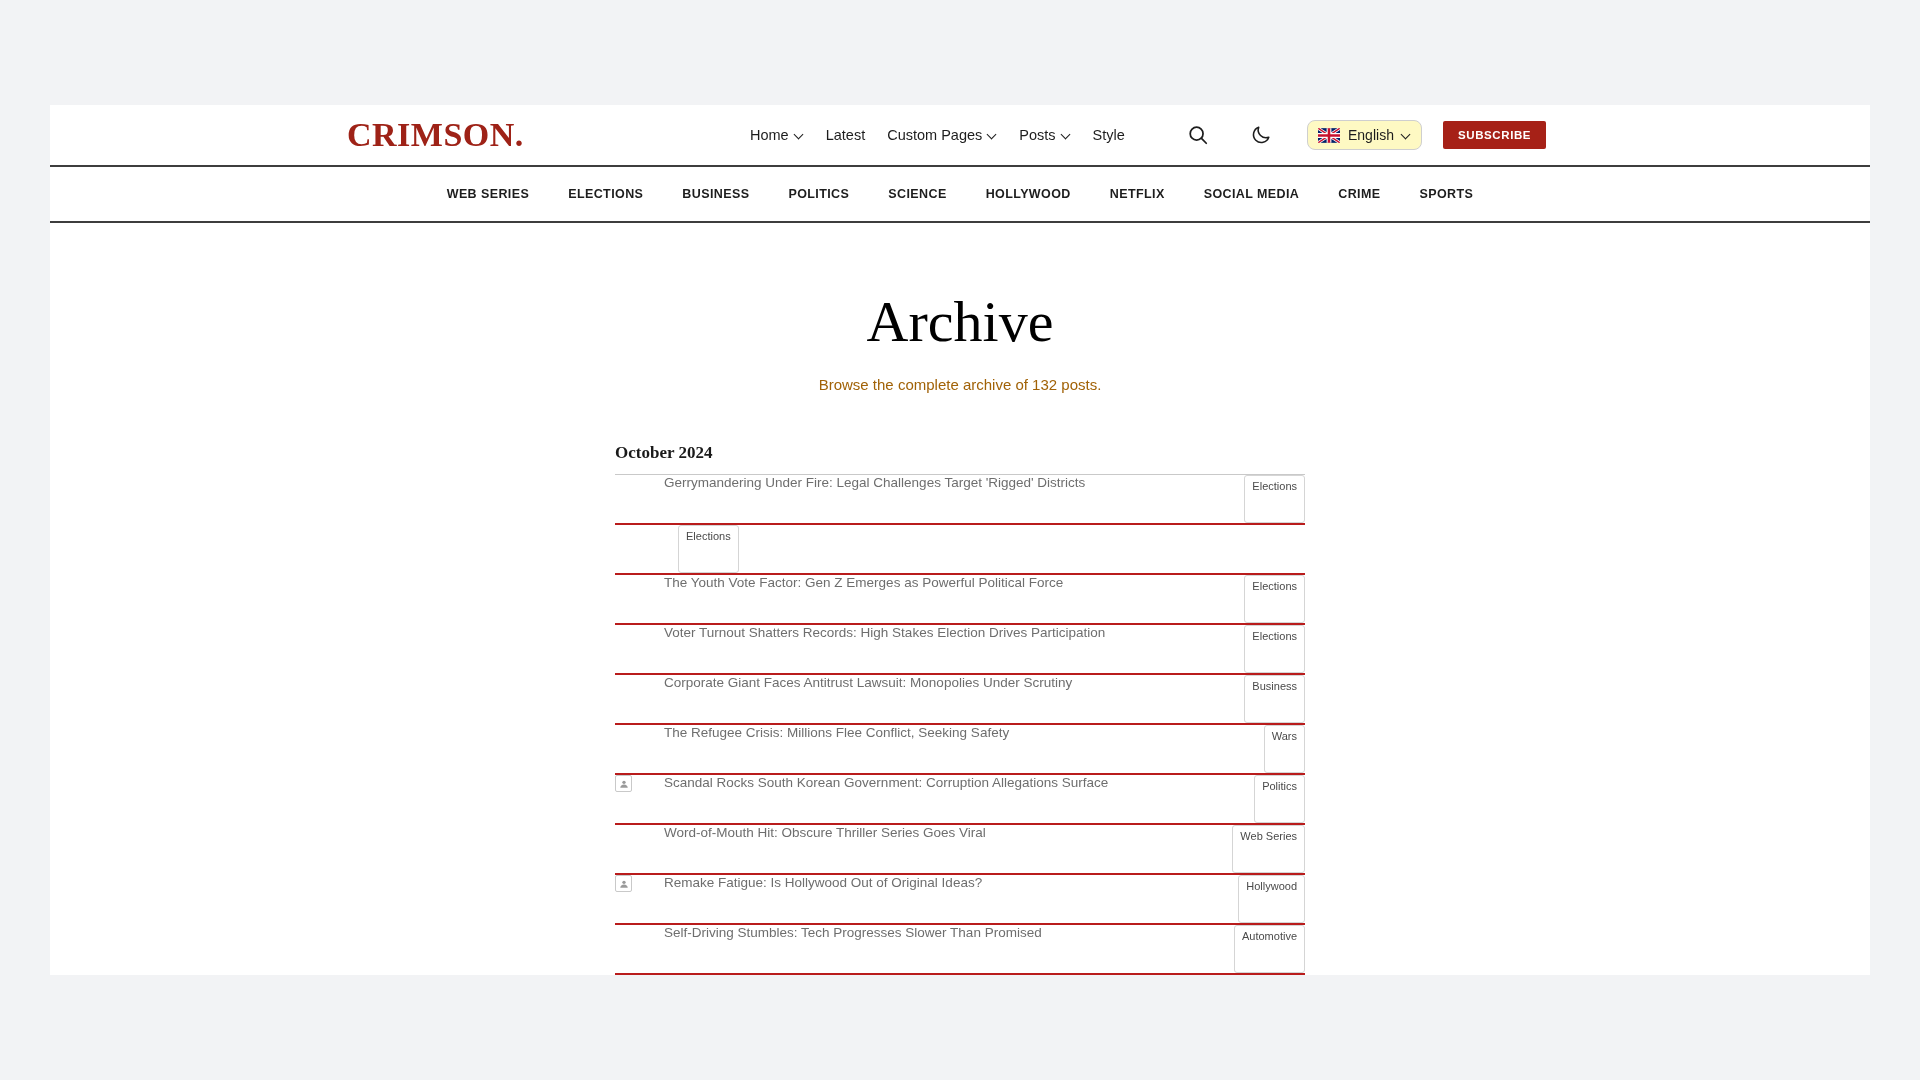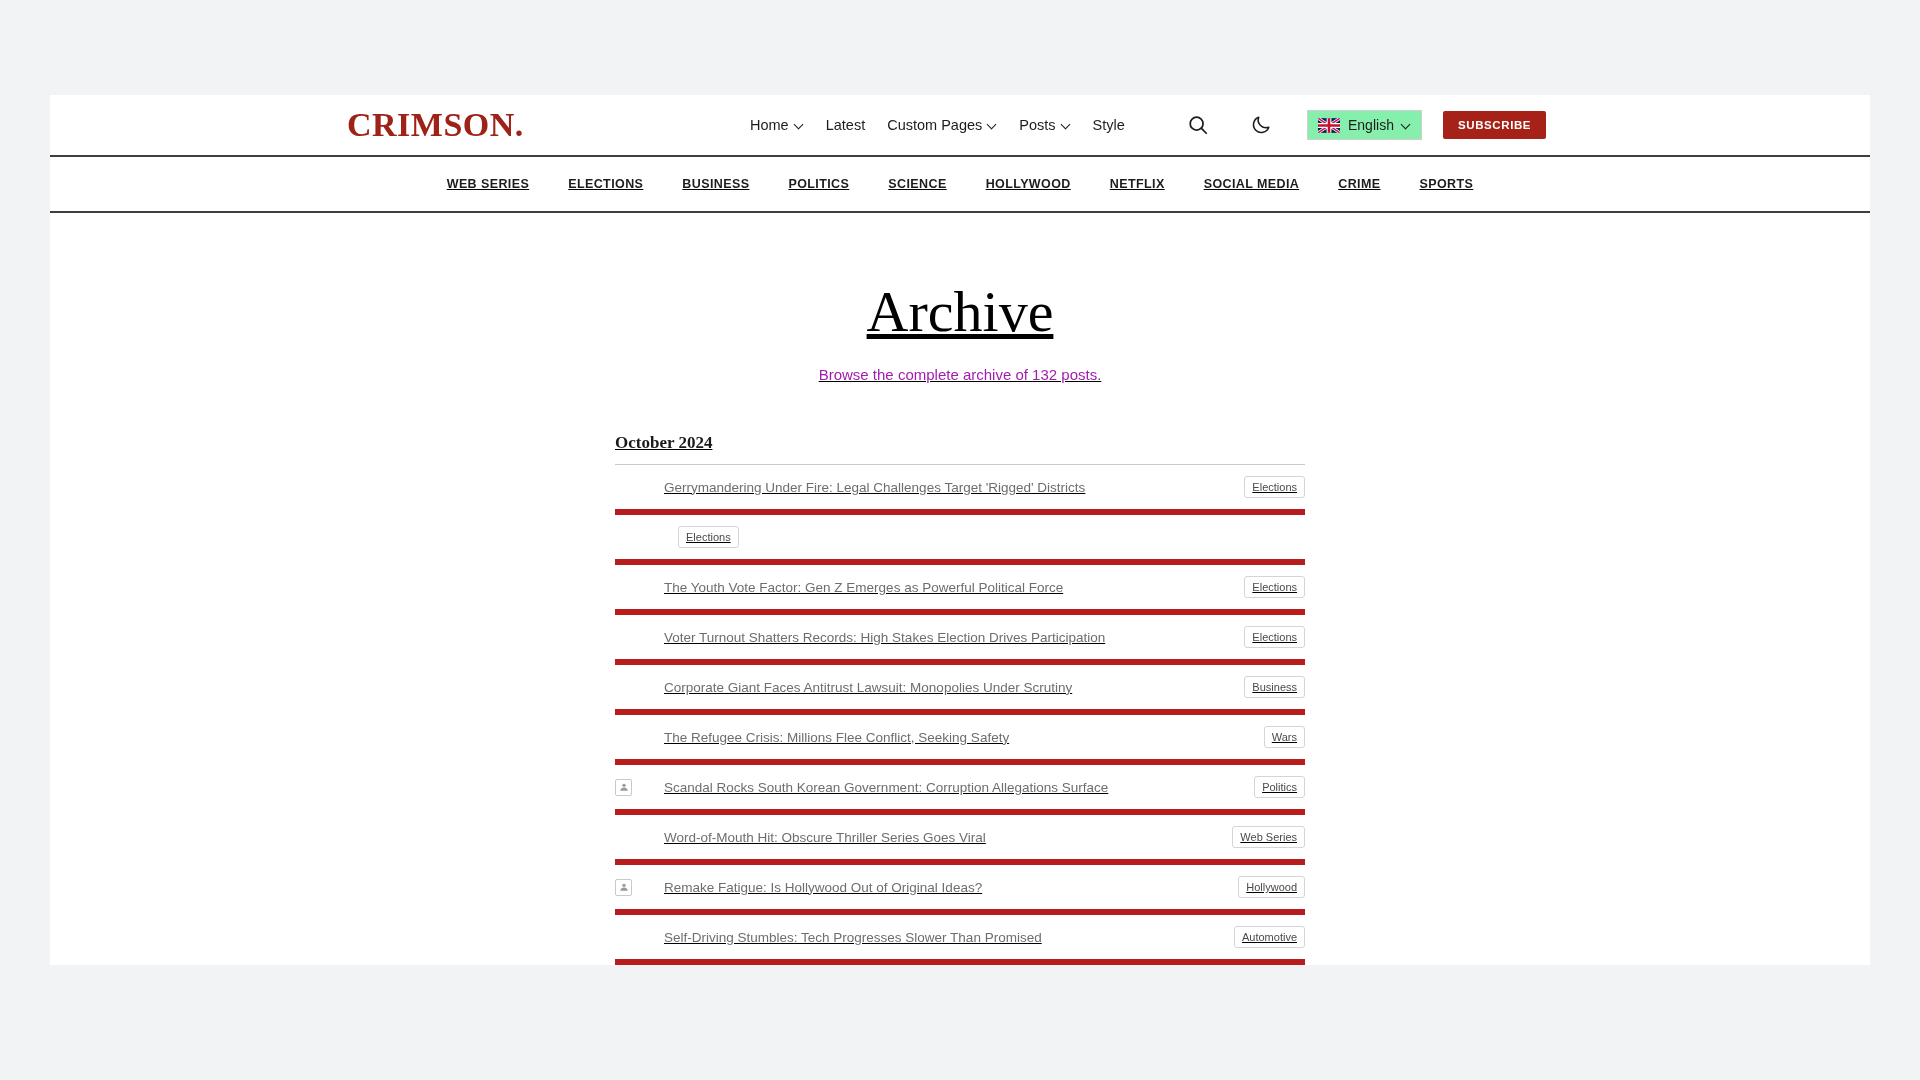--- a/index.html
+++ b/index.html
@@ -5,25 +5,24 @@
   * { margin:0; padding:0; box-sizing:border-box; }
   html, body {
     width:1920px; height:1080px;
     background:#f2f3f5;
     font-family:"Liberation Sans", sans-serif;
     overflow:hidden;
   }
   
   #viewport {
     position:absolute;
-    left:50px; top:95px;
+    left:50px; top:105px;
     width:1820px; height:870px;
     background:#ffffff;
     overflow:hidden;
-    text-decoration:underline;
   }
 
   
   #header {
     height:62px;
     border-bottom:2px solid #3d3d3d;
     display:flex;
     align-items:center;
     padding:0 0 0 0;
     position:relative;
@@ -64,25 +63,25 @@
     width:22px; height:22px; cursor:pointer;
   }
   #theme-btn {
     position:absolute; left:1200px;
     width:22px; height:22px; cursor:pointer;
   }
   #lang {
     position:absolute; left:1257px;
     display:flex; align-items:center; gap:8px;
     border:1px solid #cfcfcf;
-    border-radius:0;
+    border-radius:8px;
     height:30px;
     padding:0 10px;
     cursor:pointer;
-    background:#86efac;
+    background:#fef9c3;
   }
   #lang-label { font-size:14px; color:#1d1d1d; white-space:nowrap; }
   .flag { width:22px; height:15px; display:block; border-radius:1px; }
   #subscribe {
     position:absolute; left:1393px;
     background:#a62117;
     color:#fff;
     font-size:11.5px;
     font-weight:700;
     letter-spacing:0.6px;
@@ -118,43 +117,42 @@
   #page-title {
     font-family:"Liberation Serif", serif;
     font-size:58px;
     font-weight:400;
     color:#000000;
     line-height:1;
   }
   #page-sub {
     margin-top:25px;
     font-size:15px;
-    color:#a21caf;
+    color:#a16207;
   }
 
   
   #archive {
     width:690px;
     margin:0 auto;
     padding-top:50px;
   }
   .month-label {
     font-family:"Liberation Serif", serif;
     font-size:17px;
     font-weight:700;
     color:#1a1a1a;
     padding-bottom:11px;
   }
   .month-rule { height:1px; background:#c9c9c9; }
 
   .row {
     display:flex;
-    align-items:center;
     height:50px;
-    border-bottom:6px solid #b91c1c;
+    border-bottom:2px solid #b91c1c;
     position:relative;
   }
   .thumb {
     width:17px; height:17px;
     border:1px solid #c9c9c9;
     border-radius:2px;
     background:#fff;
     flex:0 0 auto;
     margin-right:32px;
     display:flex; align-items:center; justify-content:center;

